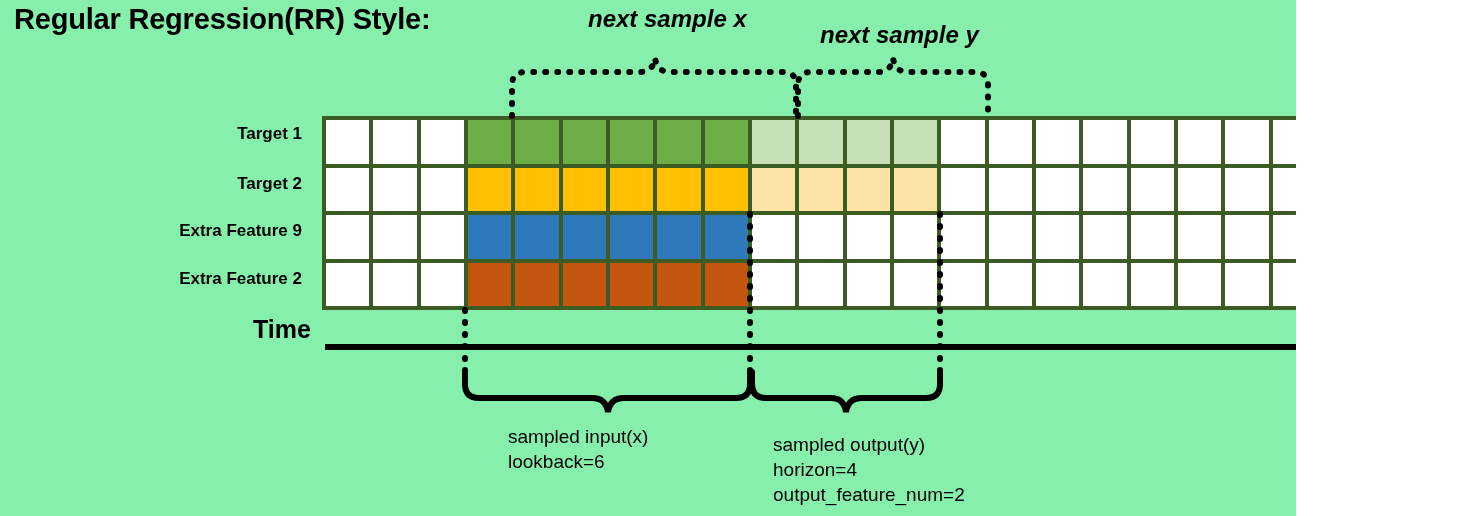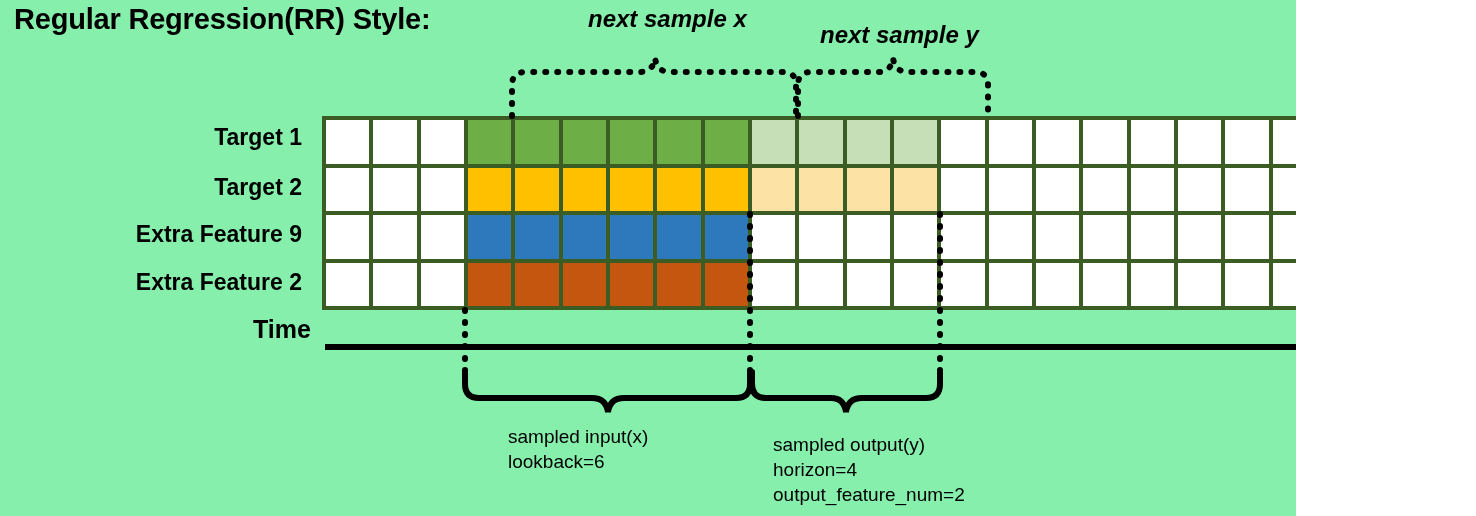--- a/index.html
+++ b/index.html
@@ -32,21 +32,21 @@
     font-weight: 600;
     color: #000000;
     white-space: nowrap;
   }
   #annot-x { left: 588px; top: 5px; }
   #annot-y { left: 820px; top: 5px; margin-top: 16px; }
 
   .row-label {
     position: absolute;
     right: 0;
-    font-size: 23px;
+    font-size: 17px;
     font-weight: 700;
     color: #000000;
     white-space: nowrap;
     text-align: right;
   }
   .labels-col {
     position: absolute;
     left: 0px;
     top: 116px;
     width: 312px;

